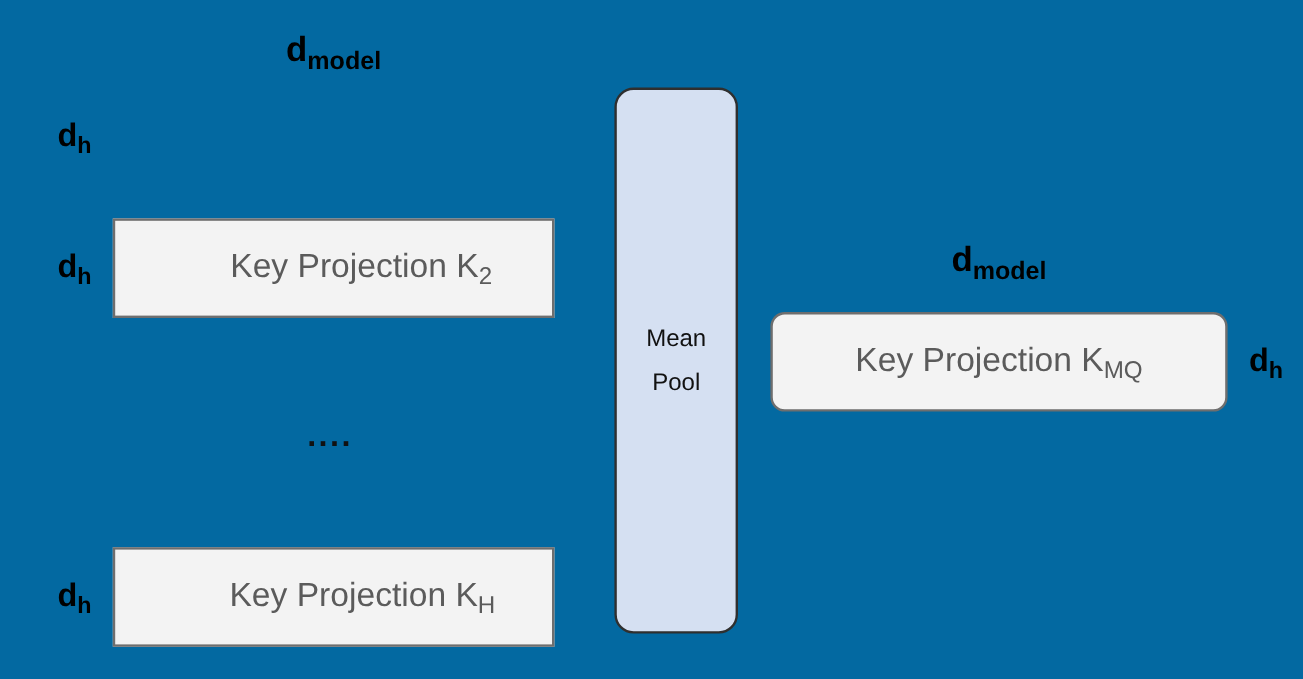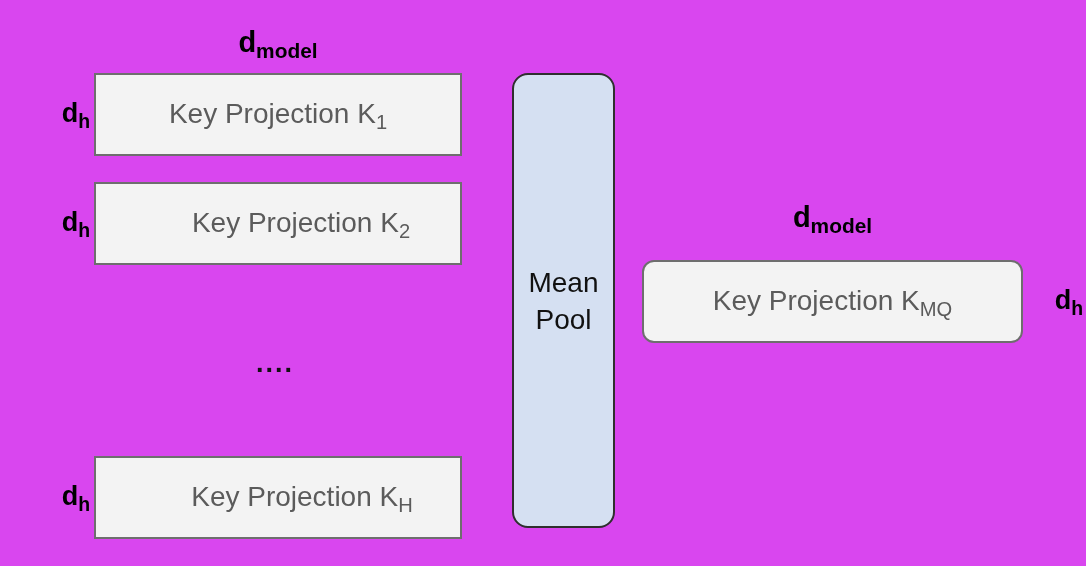--- a/index.html
+++ b/index.html
@@ -5,21 +5,21 @@
   html, body {
     margin: 0;
     padding: 0;
     background: #ffffff;
     font-family: "Liberation Sans", sans-serif;
   }
   .canvas {
     position: relative;
     width: 1086px;
     height: 566px;
-    background: #d946ef;
+    background: #0369a1;
     overflow: hidden;
   }
   
   .proj-box {
     position: absolute;
     left: 94px;
     width: 368px;
     height: 83px;
     box-sizing: border-box;
     background: #f3f3f3;
@@ -49,21 +49,21 @@
   .dim {
     position: absolute;
     font-weight: bold;
     color: #000000;
     font-size: 29px;
     white-space: nowrap;
   }
   .dim .sub { font-size: 0.72em; vertical-align: -0.3em; }
   .dmodel-left  { left: 94px;  top: 26px;  width: 368px; text-align: center; }
   .dmodel-right { left: 642px; top: 201px; width: 381px; text-align: center; }
-  .dh { width: 44px; text-align: center; font-size: 27px; margin-left: 14px; }
+  .dh { width: 44px; text-align: center; font-size: 27px; }
   .dh.h1 { left: 40px; top: 98px; }
   .dh.h2 { left: 40px; top: 207px; }
   .dh.hh { left: 40px; top: 481px; }
   .dh.hout { left: 1033px; top: 285px; }
   
   .dots {
     position: absolute;
     left: 244px;
     top: 348px;
     width: 62px;
@@ -81,21 +81,21 @@
     width: 103px;
     height: 455px;
     box-sizing: border-box;
     background: #d5e0f2;
     border: 2px solid #2f2f2f;
     border-radius: 16px;
     display: flex;
     flex-direction: column;
     align-items: center;
     justify-content: center;
-    font-size: 28px;
+    font-size: 20px;
     line-height: 37px;
     color: #111111;
   }
 </style>
 </head>
 <body>
 
 <div class="canvas">
 
   <div class="dim dmodel-left">
@@ -105,23 +105,20 @@
   <div class="dim dh h1">
     <span>d</span><span class="sub">h</span>
   </div>
   <div class="dim dh h2">
     <span>d</span><span class="sub">h</span>
   </div>
   <div class="dim dh hh">
     <span>d</span><span class="sub">h</span>
   </div>
 
-  <div class="proj-box k1">
-    <span><span>Key Projection K</span><span class="sub">1</span></span>
-  </div>
   <div class="proj-box k2">
     <span><span>Key Projection K</span><span class="sub">2</span></span>
   </div>
   <div class="proj-box kh">
     <span><span>Key Projection K</span><span class="sub">H</span></span>
   </div>
 
   <div class="dots">....</div>
 
   <div class="pool">

